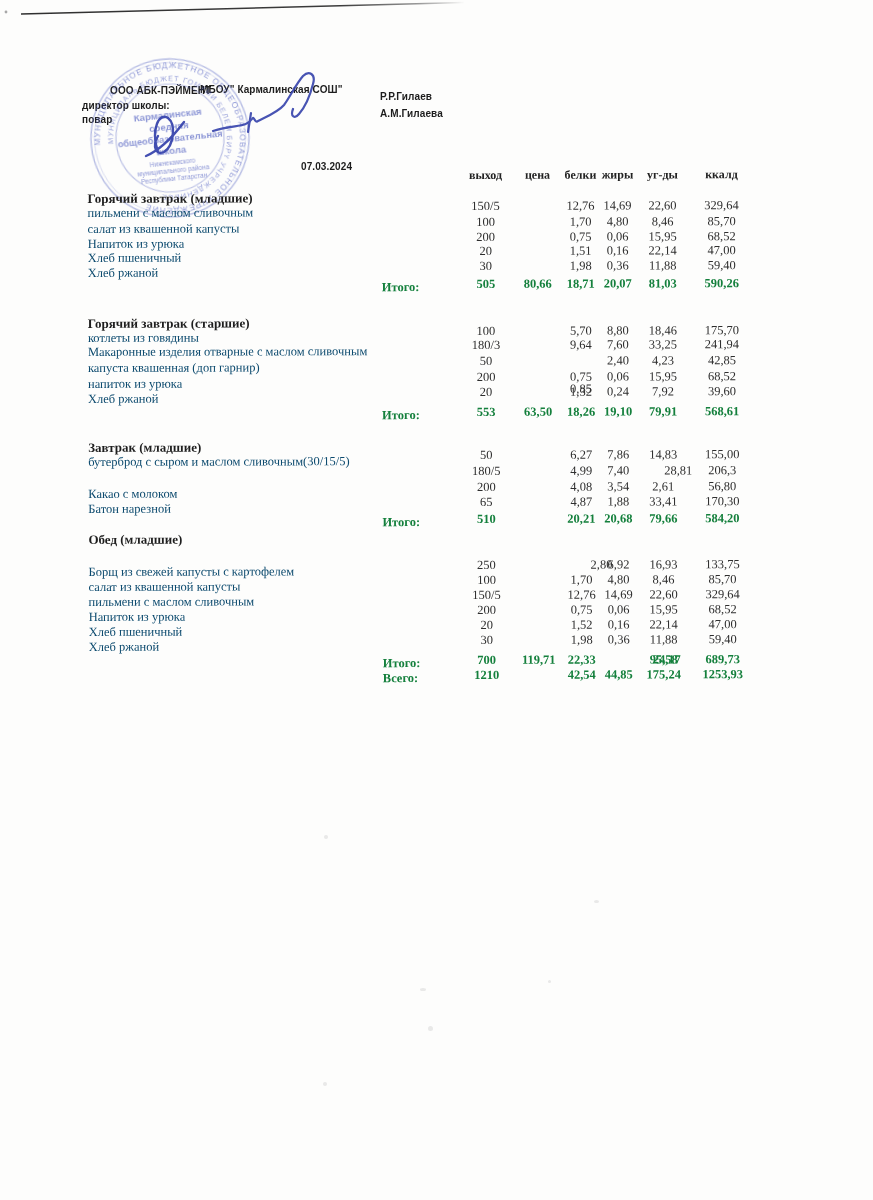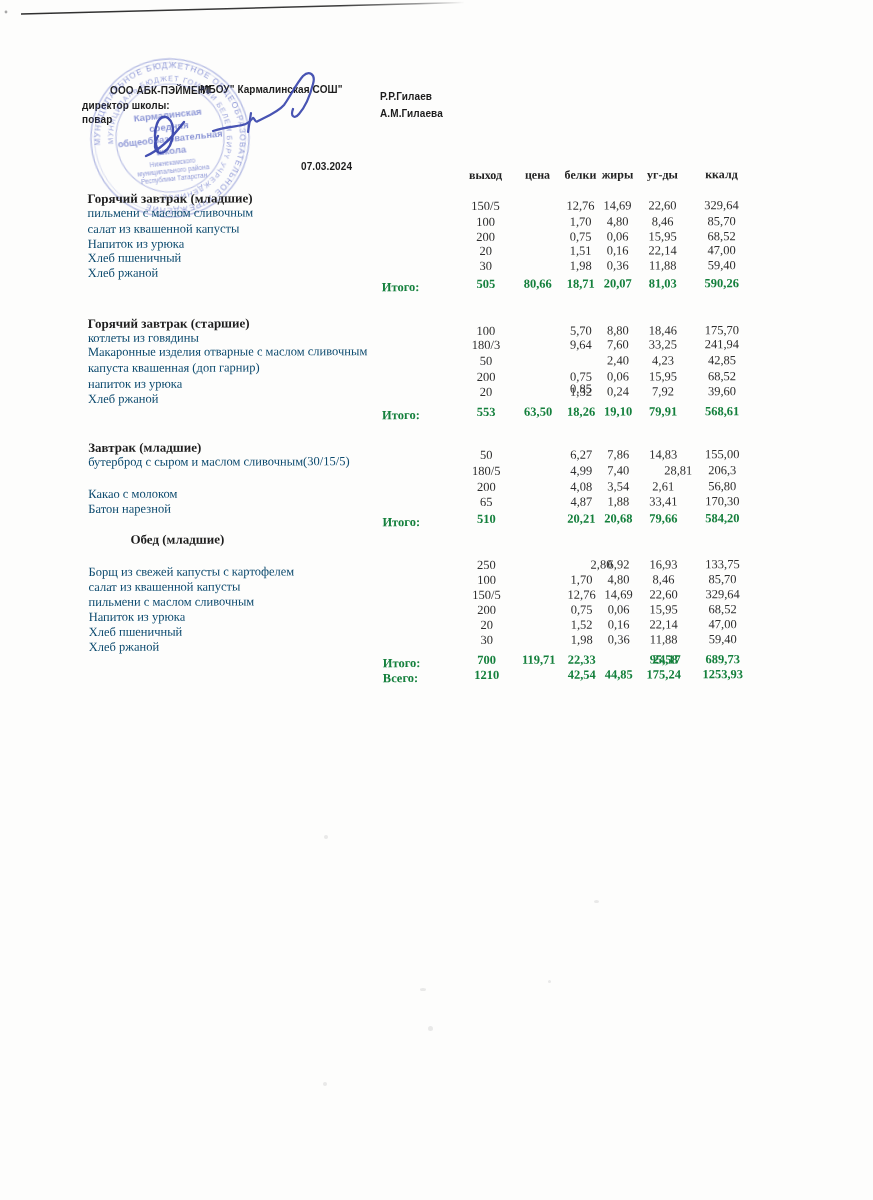--- a/index.html
+++ b/index.html
@@ -224,21 +224,21 @@
       <div class="num" style="top: 495px; left: 493px;">4,87</div>
       <div class="num" style="top: 495px; left: 530px;">1,88</div>
       <div class="num" style="top: 495px; left: 575px;">33,41</div>
       <div class="num" style="top: 495px; left: 634px;">170,30</div>
       <div class="tot-label" style="top: 515px;">Итого:</div>
       <div class="num b" style="top: 512px; left: 398px;">510</div>
       <div class="num b" style="top: 512px; left: 493px;">20,21</div>
       <div class="num b" style="top: 512px; left: 530px;">20,68</div>
       <div class="num b" style="top: 512px; left: 575px;">79,66</div>
       <div class="num b" style="top: 512px; left: 634px;">584,20</div>
-      <div class="sec-title" style="top: 531px; left: 0px; margin-left: 42px;">Обед (младшие)</div>
+      <div class="sec-title" style="top: 531px; left: 0px;">Обед (младшие)</div>
       <div class="dish" style="top: 564px; left: 0px;">Борщ  из свежей капусты с картофелем</div>
       <div class="num" style="top: 558px; left: 398px;">250</div>
       <div class="num" style="top: 558px; left: 513px;">2,80</div>
       <div class="num" style="top: 558px; left: 530px;">6,92</div>
       <div class="num" style="top: 558px; left: 575px;">16,93</div>
       <div class="num" style="top: 558px; left: 634px;">133,75</div>
       <div class="dish" style="top: 579px; left: 0px;">салат из квашенной капусты</div>
       <div class="num" style="top: 573px; left: 398px;">100</div>
       <div class="num" style="top: 573px; left: 493px;">1,70</div>
       <div class="num" style="top: 573px; left: 530px;">4,80</div>

